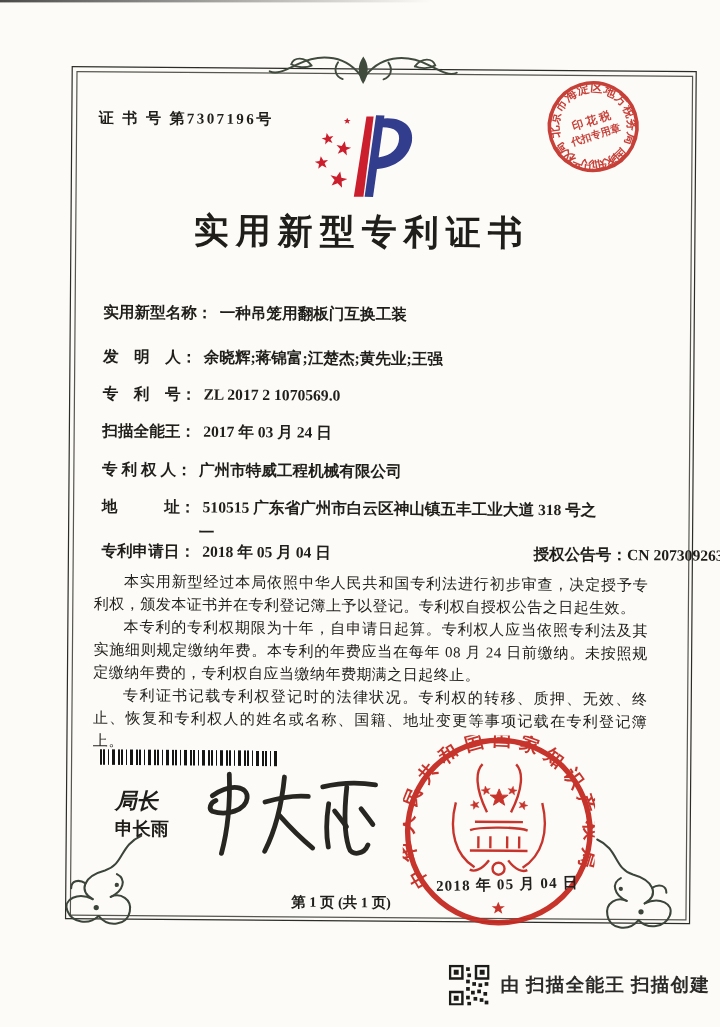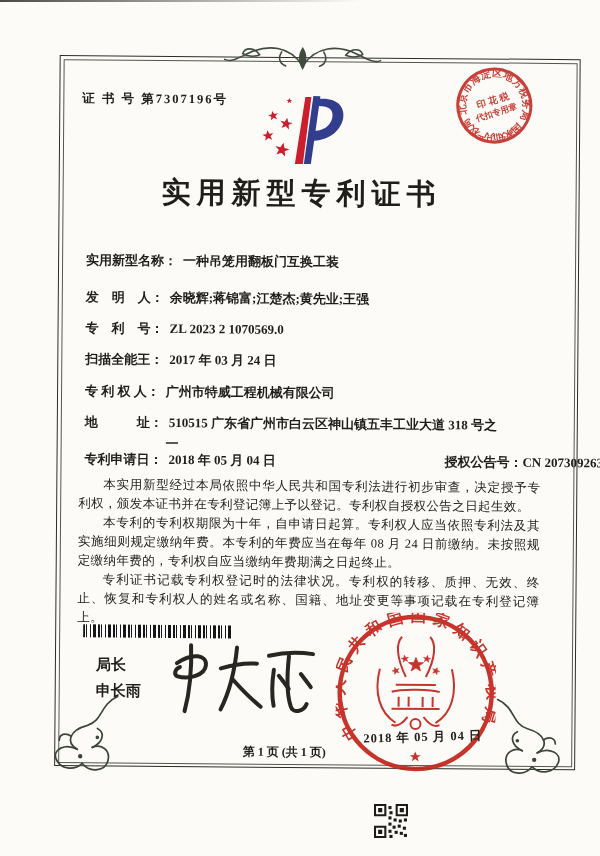--- a/index.html
+++ b/index.html
@@ -28,21 +28,21 @@
   .paras{left:79px;top:477px;width:462px;font-size:12.5px;line-height:19px;
          text-align:justify;letter-spacing:.4px;color:#24221f;font-weight:500;}
   .paras p{margin:0;text-indent:2em;}
   
   .barcode{left:85px;top:626px;width:149px;height:13px;
     background:repeating-linear-gradient(90deg,
       #161614 0px,#161614 2px,#fff 2px,#fff 3px,
       #161614 3px,#161614 4px,#fff 4px,#fff 7px,
       #161614 7px,#161614 8px,#fff 8px,#fff 10px,
       #161614 10px,#161614 13px,#fff 13px,#fff 15px);}
-  .sig-title{left:98px;top:657px;font-size:15px;font-weight:700;}
+  .sig-title{left:98px;top:657px;font-size:18px;font-weight:700;font-style:italic;}
   .sig-name{left:98px;top:683px;font-size:15px;font-weight:700;}
   .footer{left:0;right:26px;top:744px;text-align:center;font-size:12px;font-weight:600;}
   
   .main-seal{left:338px;top:612px;width:160px;height:160px;opacity:.93;}
   .seal-date{left:366px;top:728px;font-size:12.5px;font-weight:700;color:#23211d;
              letter-spacing:1px;transform:rotate(-2deg);white-space:nowrap;}
   .tax-seal{left:452px;top:64px;width:80px;height:80px;transform:rotate(-18deg);opacity:.88;}
   
   .logo{left:256px;top:94px;width:88px;height:74px;}
   
@@ -139,21 +139,21 @@
 
   <div class="abs title">实用新型专利证书</div>
 
   <div class="abs frow" style="top:253px">
     <span class="lbl">实用新型名称：</span><span class="val">一种吊笼用翻板门互换工装</span>
   </div>
   <div class="abs frow" style="top:290px">
     <span class="lbl">发　明　人：</span><span class="val">余晓辉;蒋锦富;江楚杰;黄先业;王强</span>
   </div>
   <div class="abs frow" style="top:321px">
-    <span class="lbl">专　利　号：</span><span class="val">ZL 2023 2 1070569.0</span>
+    <span class="lbl">专　利　号：</span><span class="val">ZL 2017 2 1070569.0</span>
   </div>
   <div class="abs frow" style="top:352px">
     <span class="lbl">扫描全能王：</span><span class="val">2017 年 03 月 24 日</span>
   </div>
   <div class="abs frow" style="top:384px">
     <span class="lbl">专 利 权 人：</span><span class="val">广州市特威工程机械有限公司</span>
   </div>
   <div class="abs frow" style="top:415px">
     <span class="lbl">地　　　址：</span><span class="val">510515 广东省广州市白云区神山镇五丰工业大道 318 号之</span>
   </div>
@@ -239,13 +239,14 @@
         <rect x="18" y="21" width="3" height="3"></rect>
       <rect x="23" y="20" width="3" height="3"></rect>
         <rect x="28" y="22" width="3" height="3"></rect>
       <rect x="14" y="25" width="3" height="3"></rect>
         <rect x="20" y="26" width="3" height="3"></rect>
       <rect x="25" y="27" width="3" height="3"></rect>
         <rect x="29" y="29" width="3" height="3"></rect>
       <rect x="15" y="30" width="3" height="3"></rect>
     </g>
   </svg>
+  <span class="scan-text">由 扫描全能王 扫描创建</span>
 </div>
 
 </body></html>

